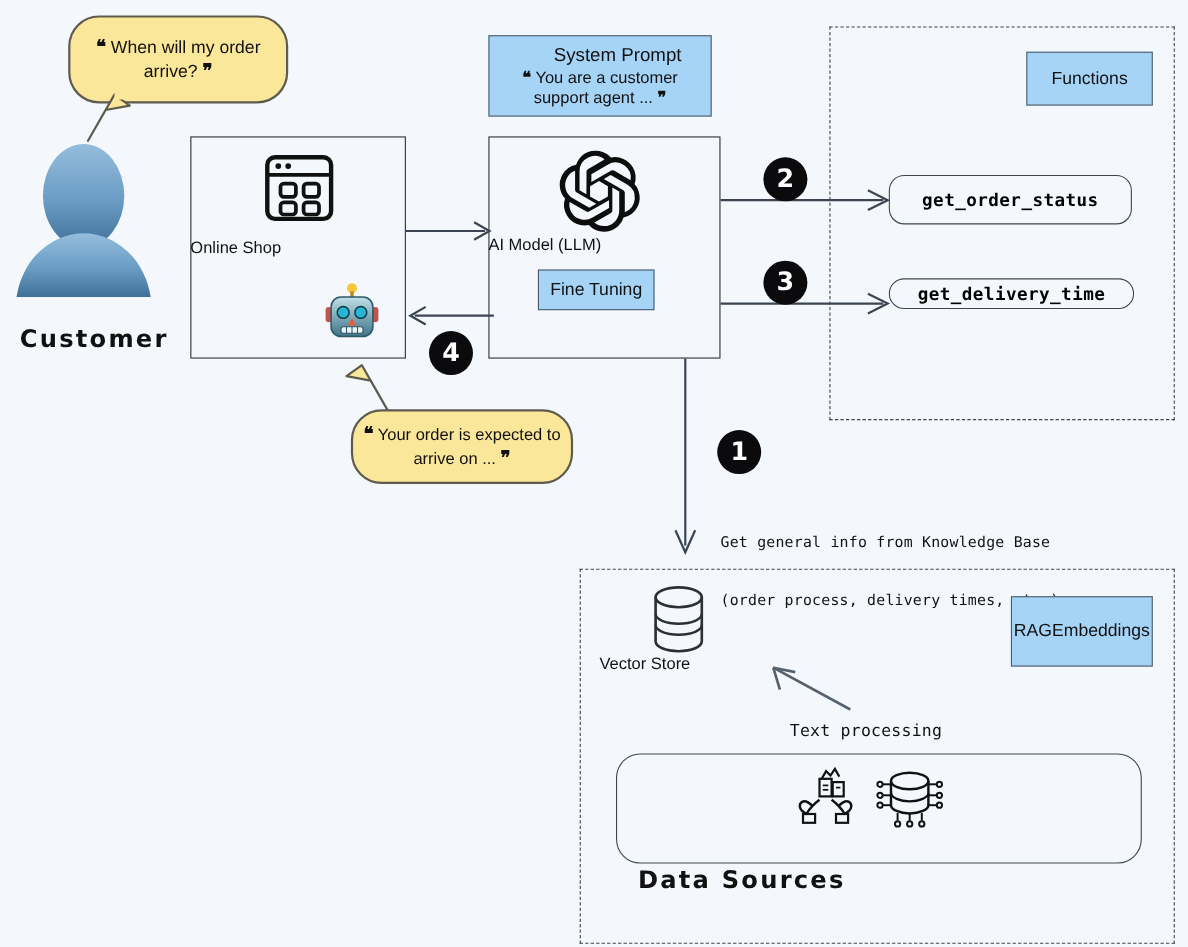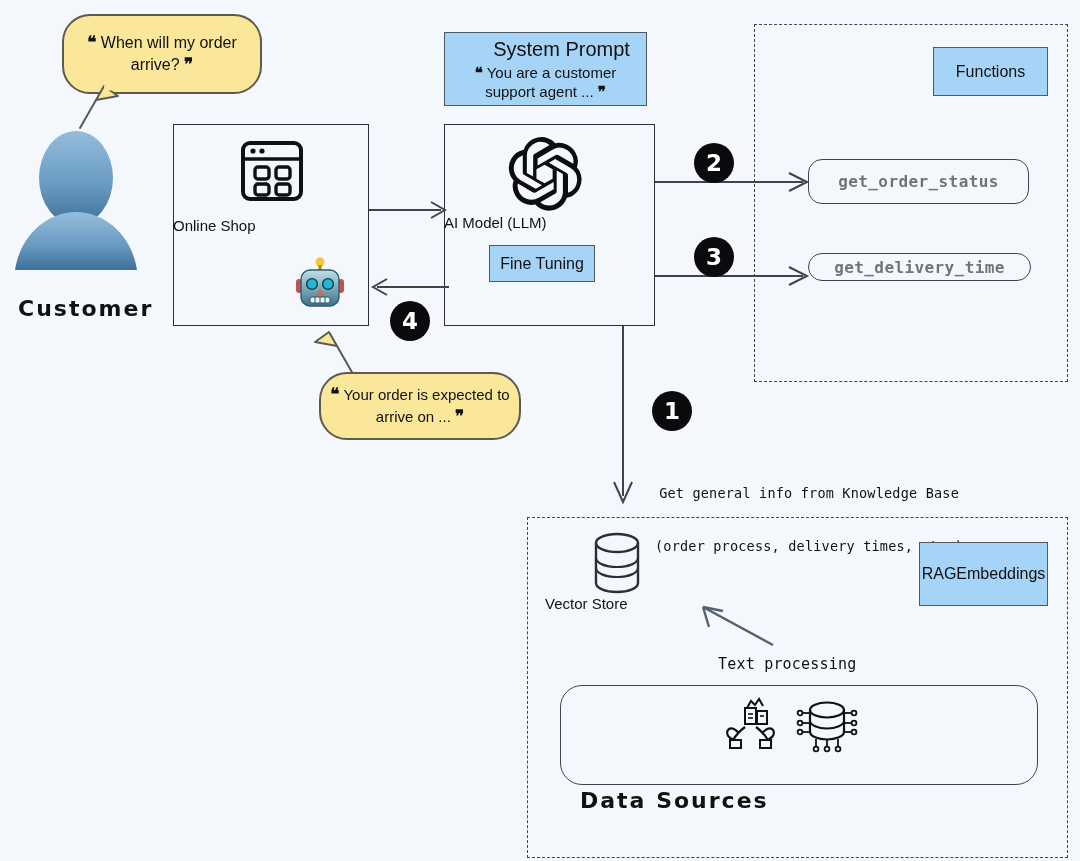--- a/index.html
+++ b/index.html
@@ -62,21 +62,21 @@
     border-radius: 14px;
     box-sizing: border-box;
     background: #f4f8fd;
     display: flex;
     align-items: center;
     justify-content: center;
     font-family: "DejaVu Sans Mono", monospace;
     font-size: 16px;
     font-weight: 700;
     letter-spacing: .4px;
-    color: #737373;
+    color: #000000;
   }
 
   
   .label {
     font-size: 15px;
     color: #111;
     white-space: nowrap;
   }
   .mono {
     font-family: "DejaVu Sans Mono", monospace;
@@ -171,21 +171,21 @@
     <circle cx="18" cy="27" r="5.4" fill="#28b6d6" stroke="#123b47" stroke-width="1.4"></circle>
     <circle cx="34" cy="27" r="5.4" fill="#28b6d6" stroke="#123b47" stroke-width="1.4"></circle>
     <path d="M26,32 l4,7 h-8 z" fill="#e0603f"></path>
     <rect x="16" y="40" width="20" height="6" rx="2" fill="#e9f3f5" stroke="#2f5868" stroke-width="1"></rect>
     <line x1="21" y1="40" x2="21" y2="46" stroke="#2f5868" stroke-width="1"></line>
     <line x1="26" y1="40" x2="26" y2="46" stroke="#2f5868" stroke-width="1"></line>
     <line x1="31" y1="40" x2="31" y2="46" stroke="#2f5868" stroke-width="1"></line>
   </svg>
 
   <div class="abs blue-box" style="left:444px; top:32px; width:203px; height:74px; flex-direction:column;">
-    <div style="font-size:20px; margin-bottom:2px;margin-left:32px;">System Prompt</div>
+    <div style="font-size:17px; margin-bottom:2px;margin-left:32px;">System Prompt</div>
     <div style="font-size:15px; padding:0 8px;">
       <span style="font-weight:700;">❝</span>
       <span>You are a customer support agent ...</span>
       <span style="font-weight:700;">❞</span>
     </div>
   </div>
 
   <div class="abs solid-box" style="left:444px; top:124px; width:211px; height:202px;"></div>
   <svg class="abs" style="left:508px; top:137px;" width="74" height="74" viewBox="0 0 64 64">
     <path fill="#0d0d0d" d="M59.6 26.2a15.9 15.9 0 0 0-1.4-13.1A16.1 16.1 0 0 0 40.9 5.4 16.1 16.1 0 0 0 13.6 11 15.9 15.9 0 0 0 2.9 18.7a16.1 16.1 0 0 0 2 18.9 15.9 15.9 0 0 0 1.4 13.1 16.1 16.1 0 0 0 17.3 7.7 15.9 15.9 0 0 0 12 5.3 16.1 16.1 0 0 0 15.3-11.1 15.9 15.9 0 0 0 10.6-7.7 16.1 16.1 0 0 0-2-18.7zM35.6 59.3a11.9 11.9 0 0 1-7.7-2.8l.4-.2 12.8-7.4a2.1 2.1 0 0 0 1-1.8V28.9l5.4 3.1v14.9a12 12 0 0 1-11.9 12.4zM9.9 48.3a11.9 11.9 0 0 1-1.4-8l.4.2 12.8 7.4a2.1 2.1 0 0 0 2.1 0l15.7-9v6.2L26.5 52.6a12 12 0 0 1-16.6-4.3zM6.6 21a11.9 11.9 0 0 1 6.2-5.2v15.1a2.1 2.1 0 0 0 1 1.8l15.6 9-5.4 3.1L11 37.4A12 12 0 0 1 6.6 21zm44.5 10.3l-15.7-9.1 5.4-3.1 12.9 7.5a12 12 0 0 1-1.8 21.7V33.1a2.1 2.1 0 0 0-1-1.8zm5.4-8.1l-.4-.2-12.7-7.4a2.1 2.1 0 0 0-2.1 0l-15.7 9.1v-6.2l12.9-7.5a12 12 0 0 1 17.9 12.4zM21.7 34.2l-5.4-3.1V16.2a12 12 0 0 1 19.7-9.2l-.4.2-12.8 7.4a2.1 2.1 0 0 0-1 1.8zm2.9-6.3l7-4 7 4v8.1l-7 4-7-4z"></path>
@@ -250,21 +250,21 @@
   </div>
 
   <svg class="abs" style="left:608px; top:326px;" width="30" height="180" viewBox="0 0 30 180">
     <line x1="15" y1="0" x2="15" y2="170" stroke="#3b4450" stroke-width="2"></line>
     <path d="M6,156 L15,176 L24,156" fill="none" stroke="#3b4450" stroke-width="2"></path>
   </svg>
 
   <div class="abs badge" style="left:652px; top:391px;">
     <span>1</span>
   </div>
-  <div class="abs mono" style="left:655px; top:450px;text-align:center;">
+  <div class="abs mono" style="left:655px; top:450px;">
     <div>Get general info from Knowledge Base</div>
     <div>(order process, delivery times, etc.)</div>
   </div>
 
   <div class="abs dashed-box" style="left:527px; top:517px; width:541px; height:341px;"></div>
 
   <svg class="abs" style="left:592px; top:532px;" width="50" height="62" viewBox="0 0 50 62">
     <ellipse cx="25" cy="11" rx="21" ry="9" fill="none" stroke="#2b3038" stroke-width="2.4"></ellipse>
     <path d="M4,11 L4,51 C4,56 13,60 25,60 C37,60 46,56 46,51 L46,11" fill="none" stroke="#2b3038" stroke-width="2.4"></path>
     <path d="M4,26 C4,31 13,35 25,35 C37,35 46,31 46,26" fill="none" stroke="#2b3038" stroke-width="2.2"></path>

